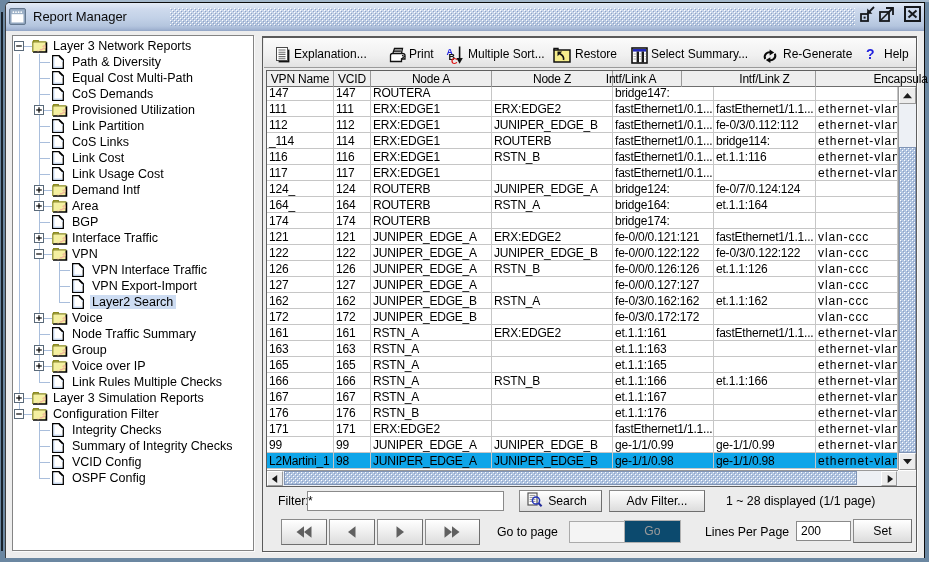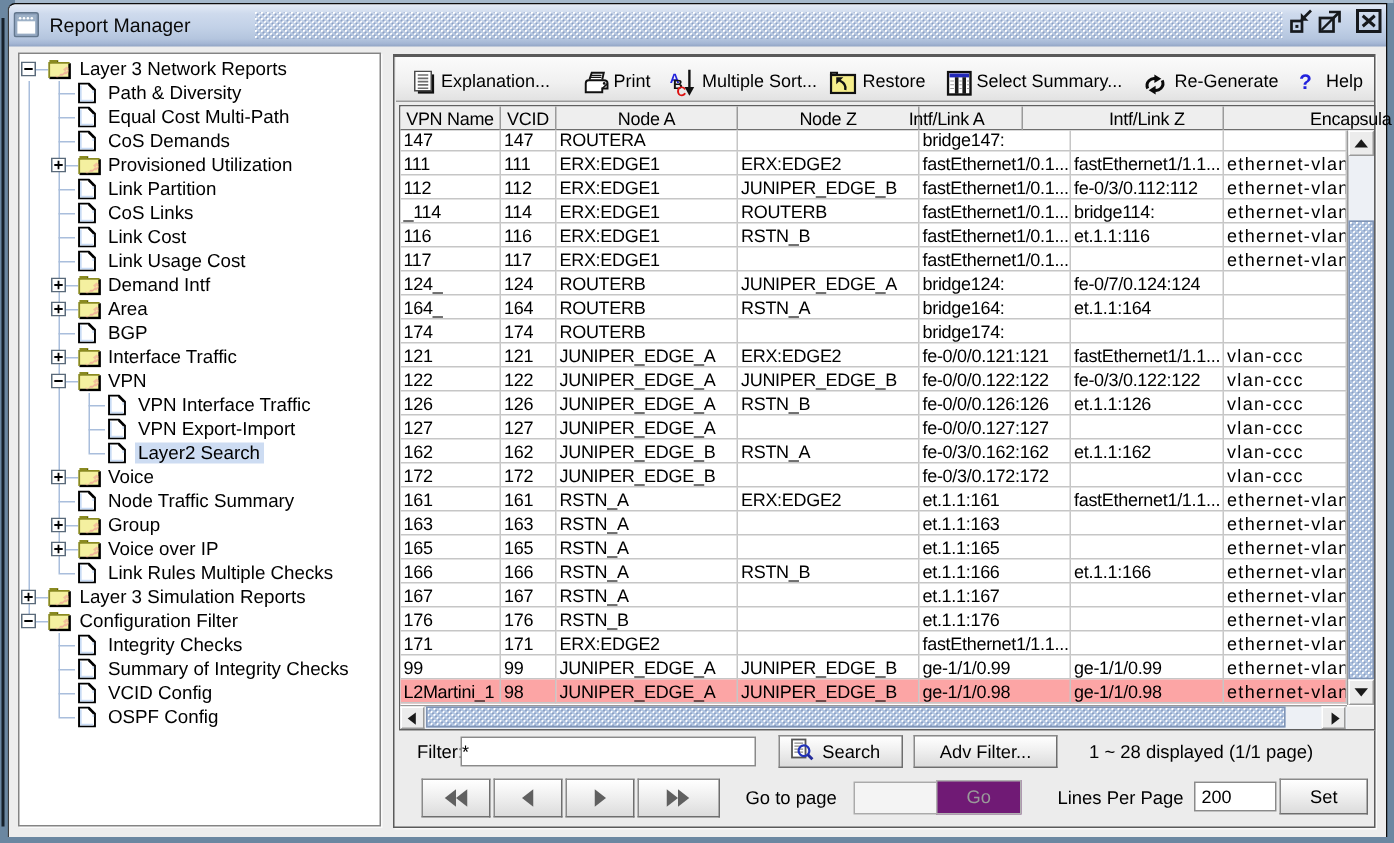--- a/index.html
+++ b/index.html
@@ -3,21 +3,21 @@
 *{margin:0;padding:0;box-sizing:border-box}
 html,body{width:929px;height:562px;overflow:hidden;background:#6b87a1;font-family:"Liberation Sans",sans-serif}
 .abs{position:absolute}
 .vline{position:absolute;width:1px;background:#a9bedc}
 .hline{position:absolute;height:1px;background:#a9bedc}
 .trow{position:absolute;height:16px;font-size:12.5px;color:#000;line-height:16px;white-space:pre}
 .titem{position:absolute;font-size:12px;color:#000;white-space:pre;line-height:16px}
 .hc{position:absolute;top:0;height:16px;border-right:1px solid #9a9a9a;font-size:12px;letter-spacing:-0.2px;line-height:16.5px;text-align:center;color:#000;overflow:hidden;white-space:pre}
 .r{position:absolute;left:0;width:631px;height:16px}
 .r span{position:absolute;top:0;height:16px;border-right:1px solid #c6c6c6;border-bottom:1px solid #c6c6c6;font-size:12px;letter-spacing:-0.2px;line-height:16.5px;padding-left:2px;overflow:hidden;white-space:pre;color:#000}
-.rsel span{background:#fca5a5}
+.rsel span{background:#0ea5e9}
 .c0{left:0;width:67px}.c1{left:67px;width:37px}.c2{left:104px;width:121px}.c3{left:225px;width:121px}.c4{left:346px;width:101px}.c5{left:447px;width:102px}.r span.c6{left:549px;width:82px;letter-spacing:0.9px}
 .btn{position:absolute;background:linear-gradient(#ffffff,#f0f0f0 45%,#dcdcdc);border:1px solid #8a8a8a;border-bottom-color:#6e6e6e;border-right-color:#6e6e6e;font-size:12.2px;color:#000;text-align:center}
 .field{position:absolute;background:#fff;border:1px solid #8a8a8a;font-size:12px;color:#000;white-space:pre}
 .lbl{position:absolute;font-size:12.3px;color:#000;white-space:pre}
 .bumps{background-image:radial-gradient(circle at 0.6px 0.6px,#8ea2c6 0.66px,rgba(0,0,0,0) 0.95px),radial-gradient(circle at 0.6px 0.6px,#ffffff 0.7px,rgba(0,0,0,0) 0.9px),radial-gradient(circle at 0.6px 0.6px,#8ea2c6 0.66px,rgba(0,0,0,0) 0.95px),radial-gradient(circle at 0.6px 0.6px,#ffffff 0.7px,rgba(0,0,0,0) 0.9px);background-size:4px 4px;background-position:1px 1px,0 0,3px 3px,2px 2px}
 </style></head><body>
 <div class="abs" style="left:10px;top:0;width:919px;height:2px;background:#a5b9cc"></div>
 <div class="abs" style="left:1px;top:12px;width:2px;height:539px;background:#16202a"></div>
 <div class="abs" style="left:5px;top:2px;width:920px;height:556px;background:#ededed;border:1px solid #0c0c0c;border-left-color:#3c3c3c;border-bottom:none;border-top-left-radius:5px"></div>
 <div class="abs" style="left:6px;top:3px;width:918px;height:28px;background:linear-gradient(#e3ebf6 0%,#cedaed 22%,#c2d1e7 55%,#b4c5de 82%,#a4b6d4 93%,#91a4c4 100%);border-top-left-radius:4px"></div>
@@ -667,15 +667,15 @@
 <svg class="abs" style="left:390px;top:524px" width="20" height="16" viewBox="0 0 20 16">
     <path d="M6.5 2.2 L6.5 13.8 L14 8 Z" fill="#606060"></path>
   </svg>
 <div class="btn" style="left:425px;top:519px;width:55px;height:26px"></div>
 <svg class="abs" style="left:442px;top:524px" width="20" height="16" viewBox="0 0 20 16">
     <path d="M2.5 2.2 L2.5 13.8 L10 8 Z" fill="#606060"></path>
     <path d="M10 2.2 L10 13.8 L17.5 8 Z" fill="#606060"></path>
   </svg>
 <div class="lbl" style="left:497px;top:525px">Go to page</div>
 <div class="field" style="left:569px;top:521px;width:56px;height:22px;background:#f4f4f4;border-color:#aaa"></div>
-<div class="btn" style="left:624px;top:520px;width:57px;height:23px;line-height:21px;color:#9a9a9a;background:#701a75;border-color:#b0b0b0">Go</div>
+<div class="btn" style="left:624px;top:520px;width:57px;height:23px;line-height:21px;color:#9a9a9a;background:#0c4a6e;border-color:#b0b0b0">Go</div>
 <div class="lbl" style="left:705px;top:525px">Lines Per Page</div>
 <div class="field" style="left:796px;top:521px;width:55px;height:20px;line-height:18px;padding-left:4px">200</div>
 <div class="btn" style="left:853px;top:519px;width:59px;height:24px;line-height:22px">Set</div>
 </body></html>

